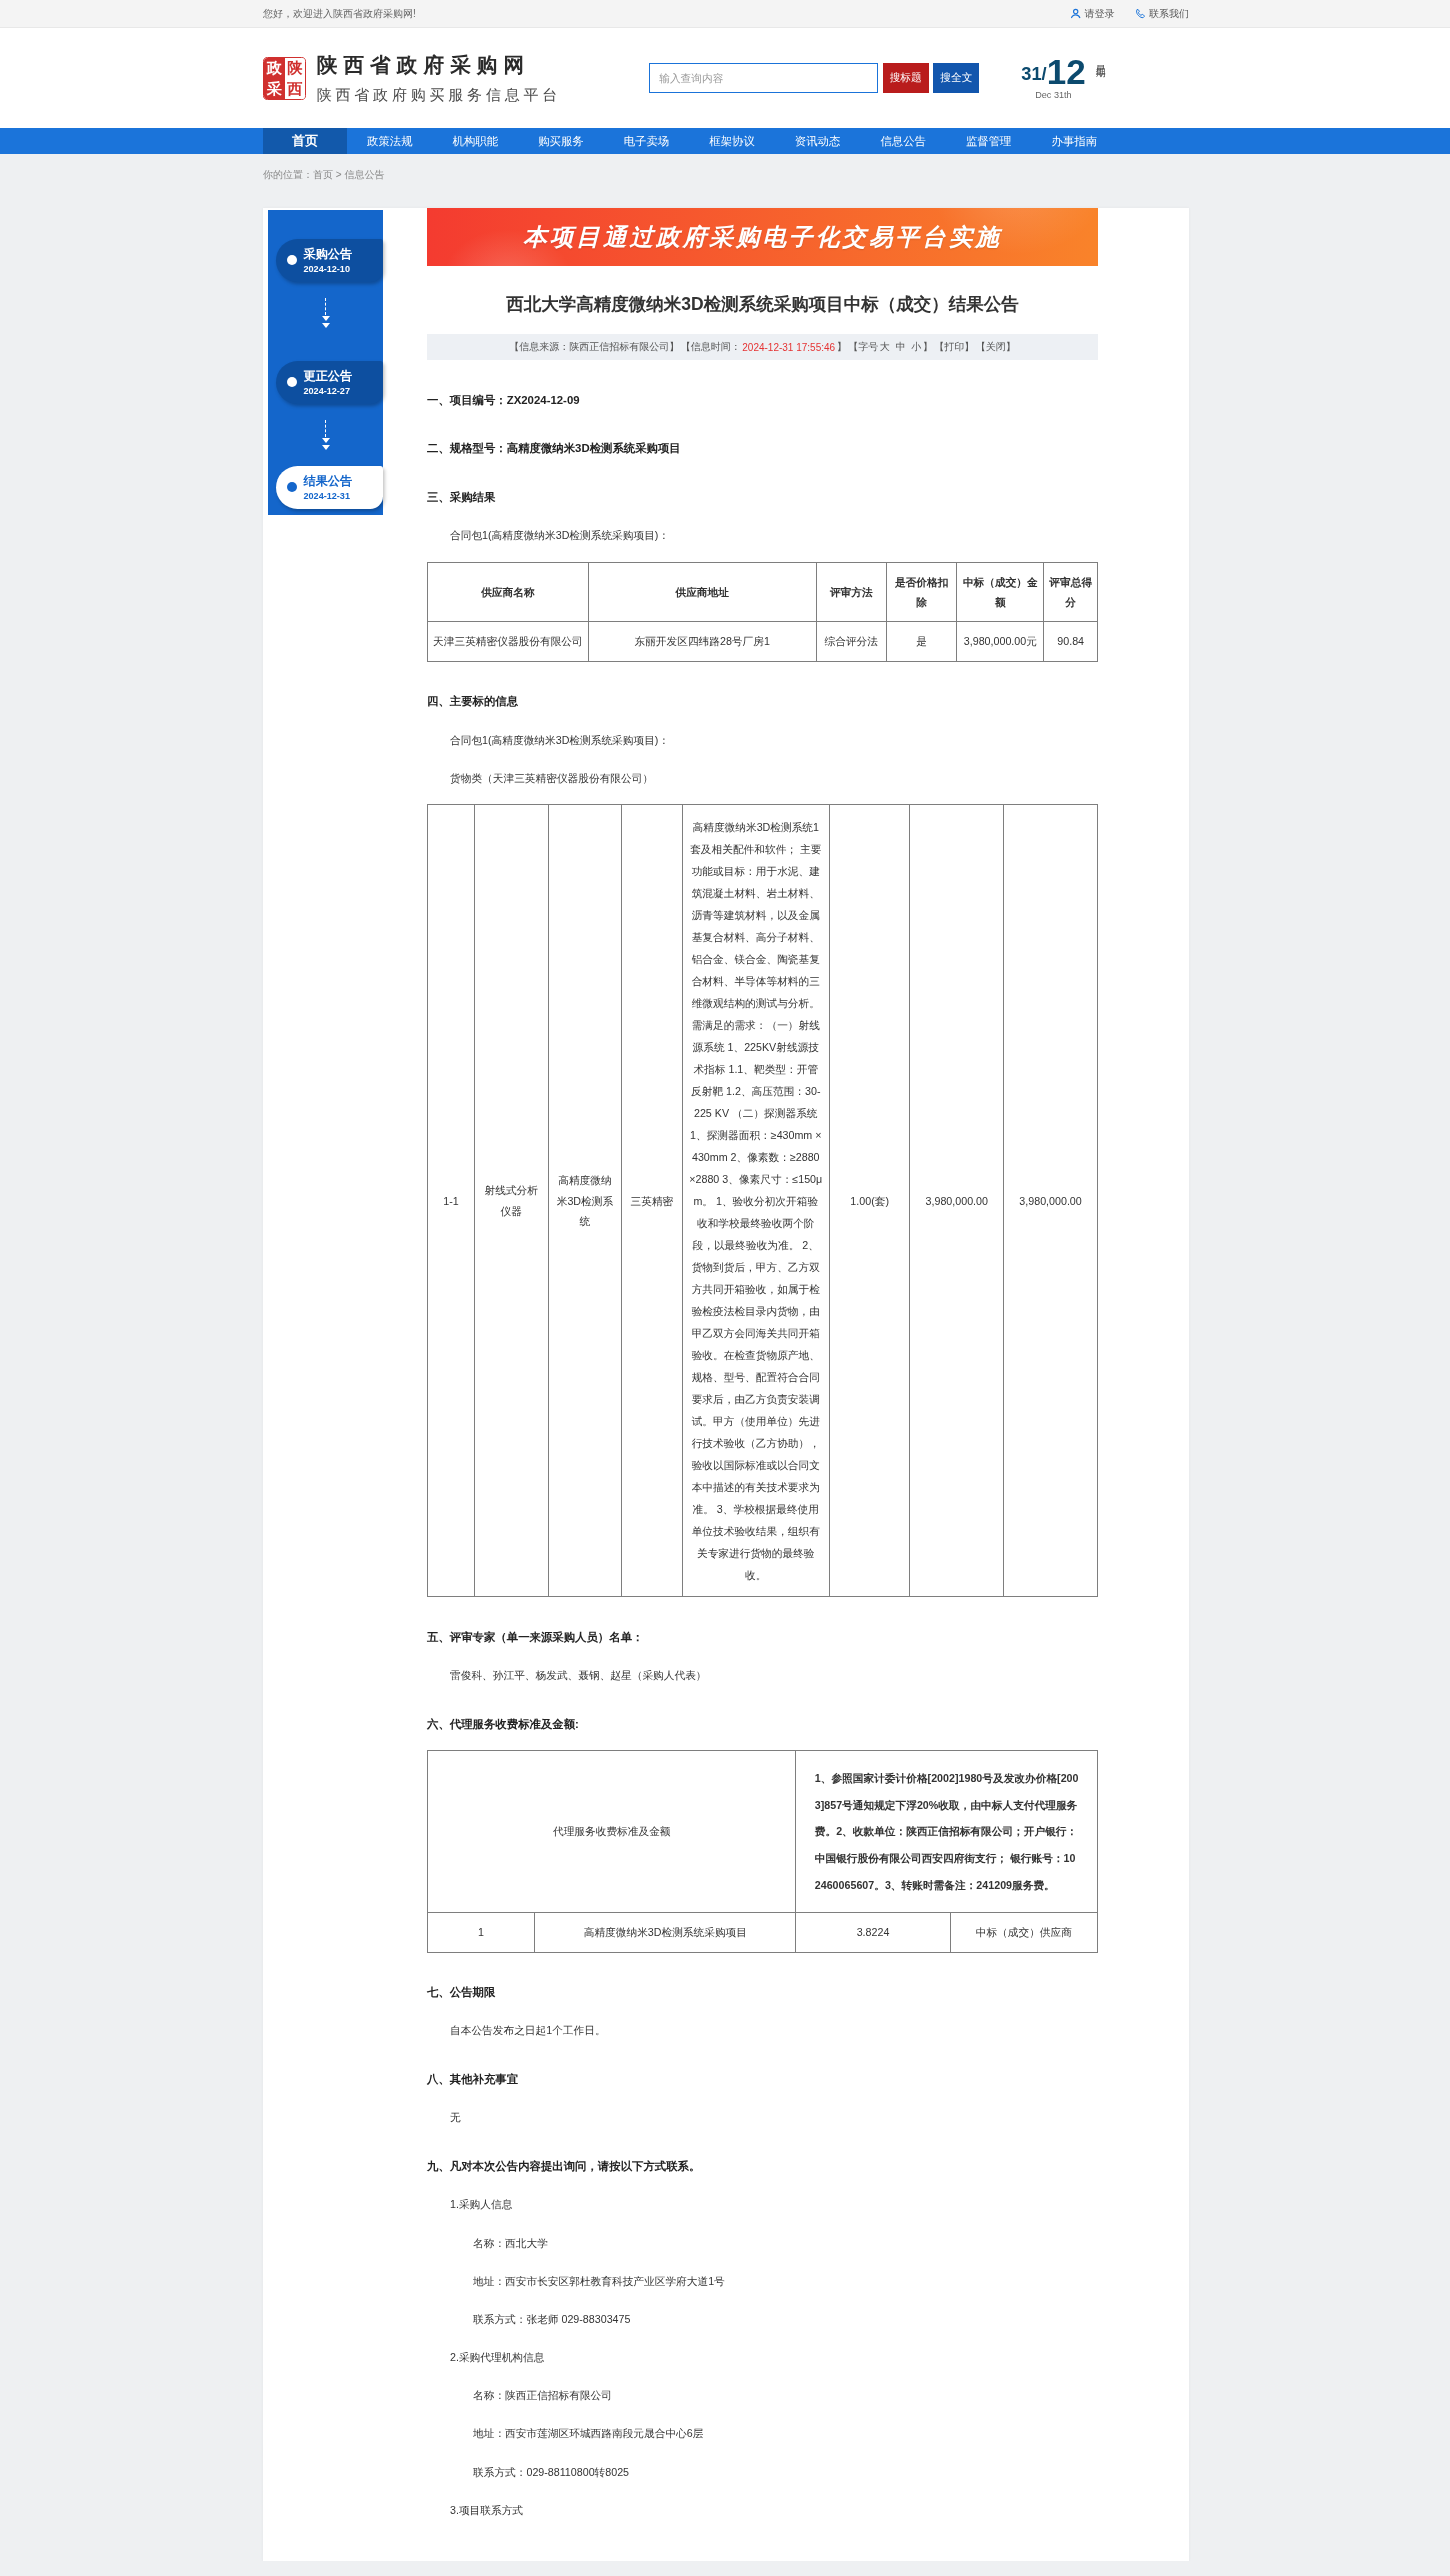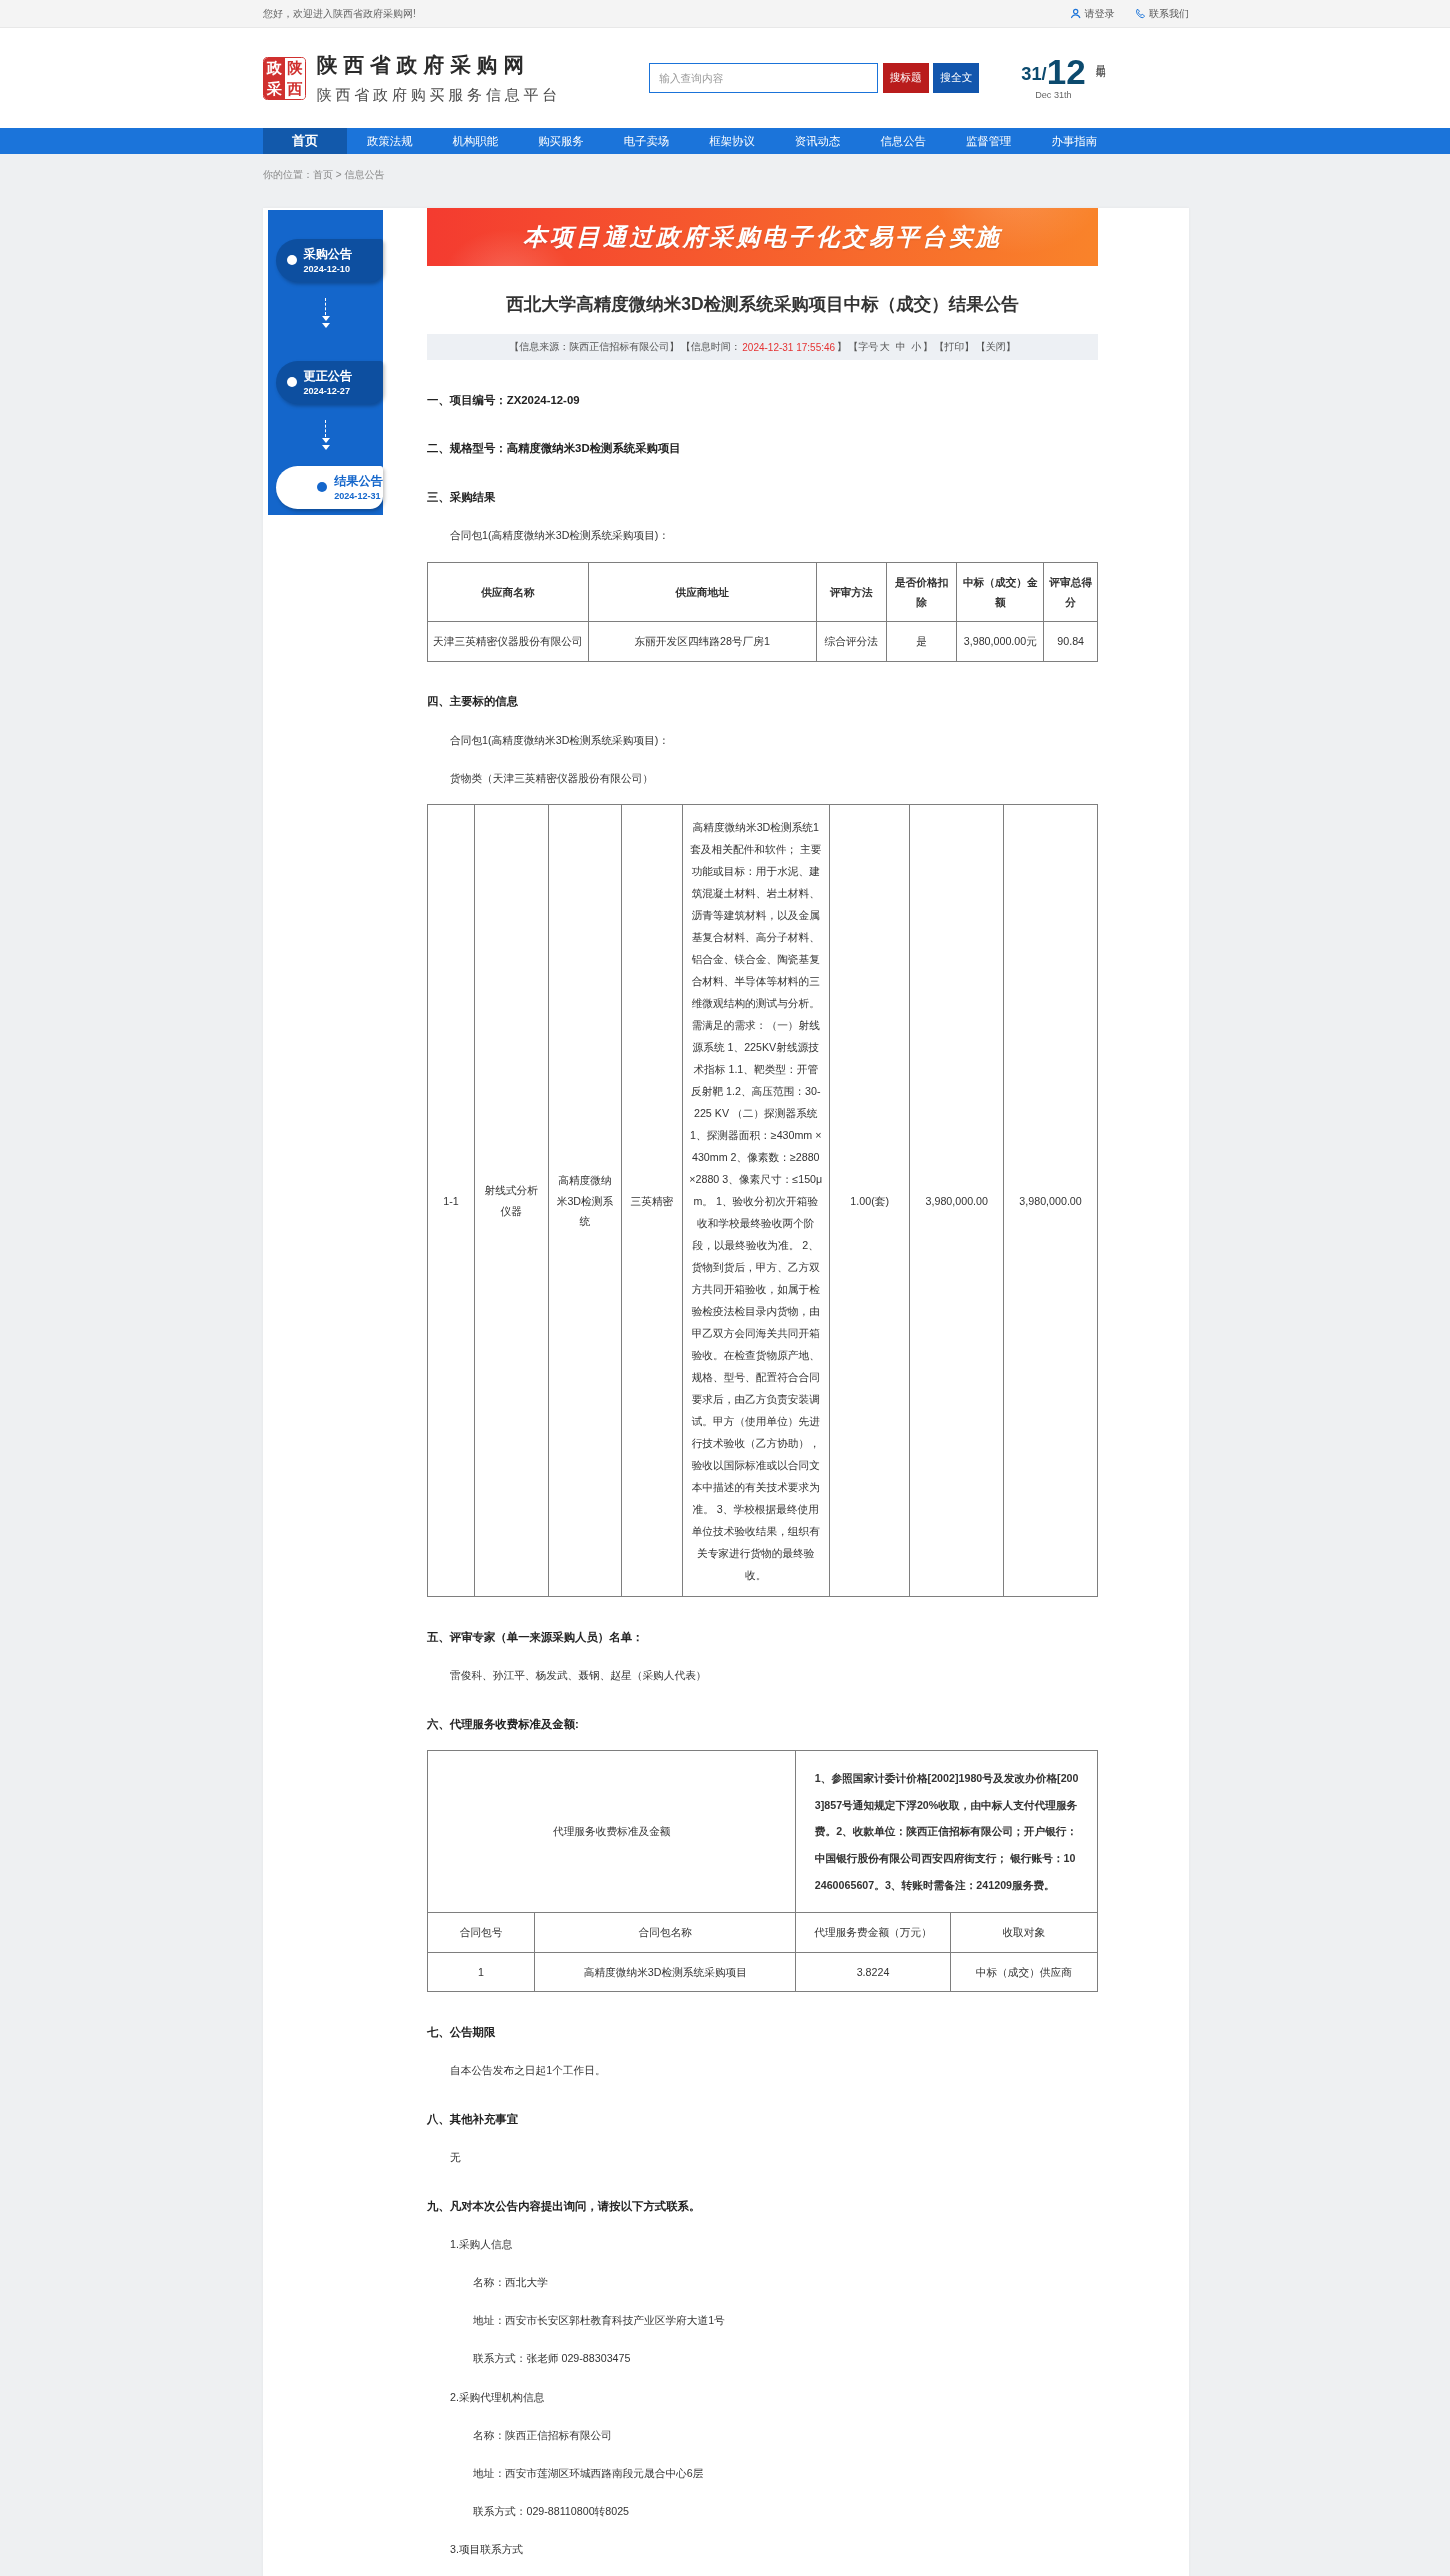--- a/index.html
+++ b/index.html
@@ -47,21 +47,21 @@
   .breadcrumb { width: 926px; margin-left: 263px; padding: 13.7px 0 9.1px 0; font-size: 10px; color: #888; }
   .breadcrumb a { color: #888; text-decoration: none; cursor: pointer; }
   
   .card { position: relative; width: 926px; margin-left: 263px; background: #fff; padding-bottom: 42px; box-shadow: 0 0 3px rgba(0,0,0,0.05); }
   .sidebar { position: absolute; left: 5.3px; top: 2px; width: 115px; height: 305px; background: #1466cb; }
   .tl-pill { position: absolute; left: 7.6px; width: 107px; height: 43px; background: #0d4fa0; border-radius: 23px 3px 13.7px 23px; display: flex; align-items: center; padding-left: 10.7px; gap: 6.9px; cursor: pointer; box-shadow: 1.5px 2.3px 3.8px rgba(0,0,0,0.25); }
   .tl-dot { width: 10px; height: 10px; border-radius: 50%; background: #fff; flex: 0 0 auto; }
   .tl-txt { color: #fff; }
   .tl-label { font-size: 12.2px; font-weight: bold; line-height: 1.2; }
   .tl-date { font-size: 9.1px; font-weight: bold; margin-top: 2.3px; }
-  .tl-pill.active { background: #fff; justify-content: flex-end; }
+  .tl-pill.active { background: #fff; }
   .tl-pill.active .tl-dot { background: #1466cb; }
   .tl-pill.active .tl-label, .tl-pill.active .tl-date { color: #1466cb; }
   .tl-arrow { position: absolute; left: 0; width: 115px; text-align: center; }
   .tl-dashline { display: block; width: 0; height: 17px; border-left: 1.5px dashed #fff; margin: 0 auto; }
   .tl-chev { display: block; width: 0; height: 0; border-left: 4.6px solid transparent; border-right: 4.6px solid transparent; border-top: 5.3px solid #fff; margin: 1.5px auto 0; }
   .content { margin: 0 91px 0 164px; }
   
   .banner { margin-top: 17px; height: 58px; background:
       radial-gradient(91px 69px at 12% 120%, rgba(255,255,255,0.18), transparent 70%),
       radial-gradient(122px 91px at 88% -30%, rgba(255,255,255,0.15), transparent 70%),
@@ -288,26 +288,20 @@
           <col style="width:39%">
           <col style="width:23%">
           <col style="width:22%">
       </colgroup>
       <tbody>
           <tr>
         <td colspan="2">代理服务收费标准及金额</td>
         <td colspan="2" class="fee-text">1、参照国家计委计价格[2002]1980号及发改办价格[2003]857号通知规定下浮20%收取，由中标人支付代理服务费。2、收款单位：陕西正信招标有限公司；开户银行：中国银行股份有限公司西安四府街支行； 银行账号：102460065607。3、转账时需备注：241209服务费。</td>
       </tr>
       <tr>
-        <th>合同包号</th>
-        <th>合同包名称</th>
-        <th>代理服务费金额（万元）</th>
-        <th>收取对象</th>
-      </tr>
-      <tr>
         <td>1</td>
         <td>高精度微纳米3D检测系统采购项目</td>
         <td>3.8224</td>
         <td>中标（成交）供应商</td>
       </tr>
     </tbody>
       </table>
 
     <div class="sec-heading">七、公告期限</div>
     <div class="para">自本公告发布之日起1个工作日。</div>

